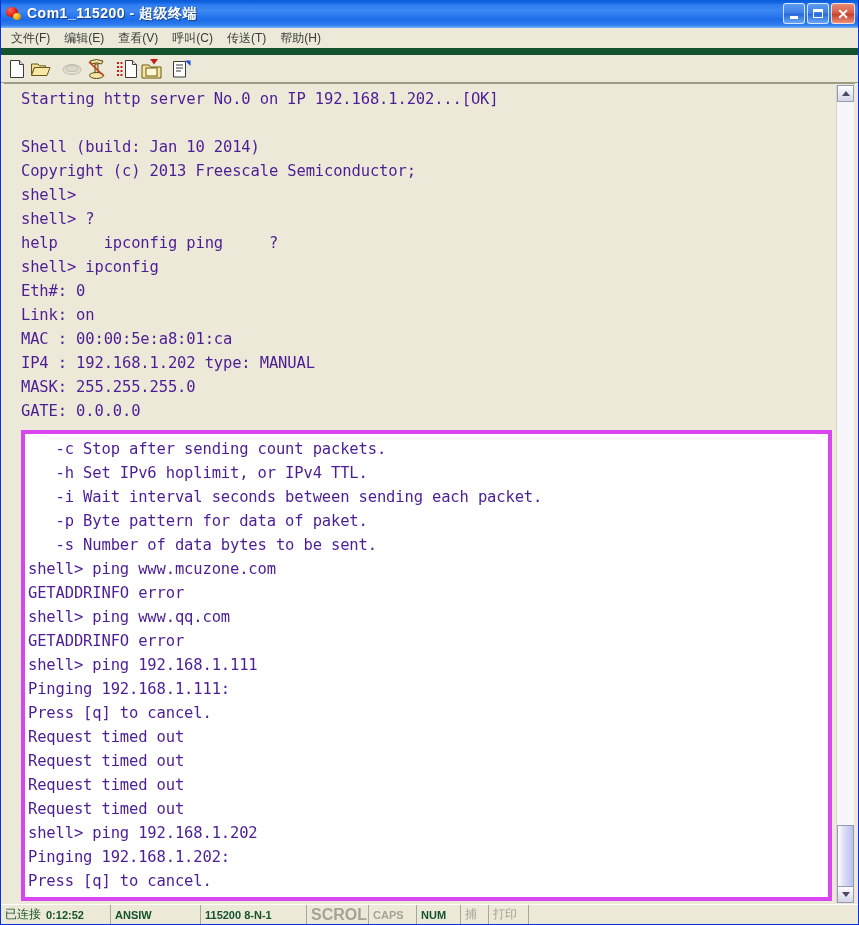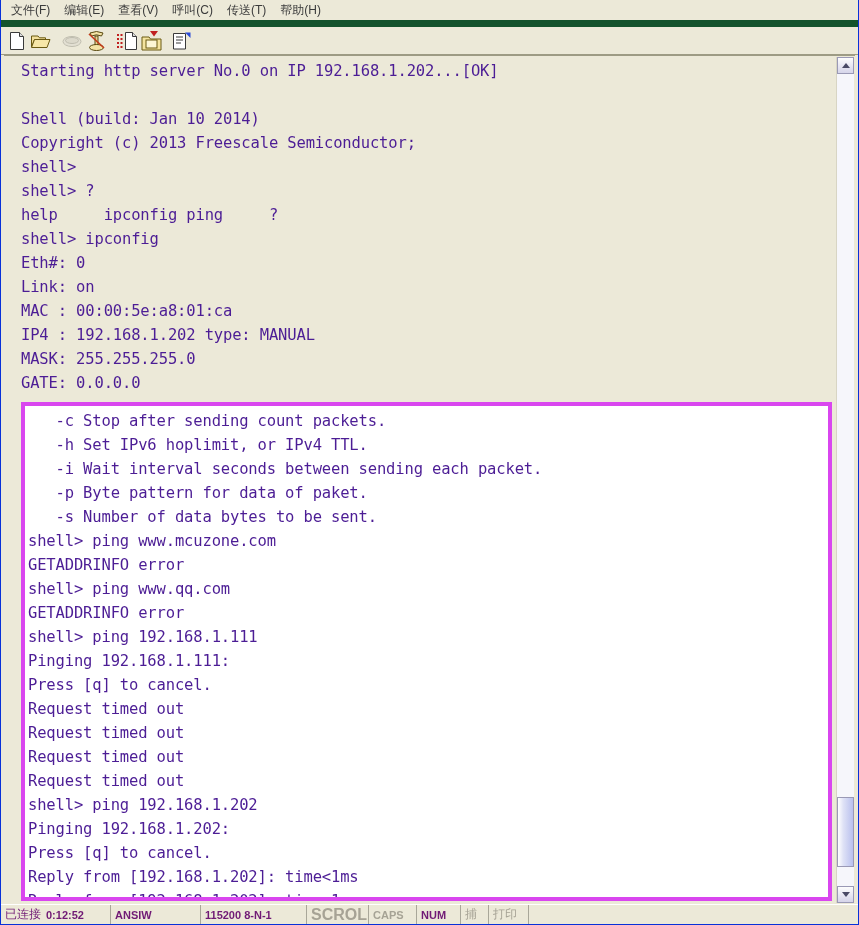--- a/index.html
+++ b/index.html
@@ -259,21 +259,21 @@
     font-size: 12px;
     border-top: 1px solid #ffffff;
     box-sizing: border-box;
   }
   .sb-cell {
     display: flex;
     align-items: center;
     padding: 0 4px;
     border-right: 1px solid #a9a799;
     box-sizing: border-box;
-    color: #701a75;
+    color: #14532d;
     white-space: nowrap;
     overflow: hidden;
   }
   .sb-cell.dim { color: #a6a395; }
   .sb-conn { width: 110px; gap: 5px; }
   .sb-emu  { width: 90px; font-size: 11px; font-weight: bold; }
   .sb-line { width: 106px; font-size: 11px; font-weight: bold; }
   .sb-scroll { width: 62px; font-size: 16px; font-weight: bold; }
   .sb-caps { width: 48px; font-size: 11px; font-weight: bold; }
   .sb-num  { width: 44px; font-size: 11px; font-weight: bold; }
@@ -281,20 +281,38 @@
   .sb-print{ width: 40px; }
   .sb-rest { flex: 1 1 auto; border-right: none; }
   .sb-conn-label { font-size: 12px; }
   .sb-conn-time  { font-size: 11px; font-weight: bold; }
 </style>
 </head>
 <body>
 
 <div class="window">
 
+  <div class="titlebar">
+    <div class="title-icon">
+      <div class="ball"></div>
+      <div class="ball2"></div>
+    </div>
+    <div class="title-text">Com1_115200 - 超级终端</div>
+    <div class="caption-buttons">
+      <div class="cbtn min">
+        <div class="glyph-min"></div>
+      </div>
+      <div class="cbtn max">
+        <div class="glyph-max"></div>
+      </div>
+      <div class="cbtn close">
+        <div class="glyph-close">✕</div>
+      </div>
+    </div>
+  </div>
 
   <div class="menubar">
     <div class="menu-item">文件(F)</div>
     <div class="menu-item">编辑(E)</div>
     <div class="menu-item">查看(V)</div>
     <div class="menu-item">呼叫(C)</div>
     <div class="menu-item">传送(T)</div>
     <div class="menu-item">帮助(H)</div>
   </div>
 

